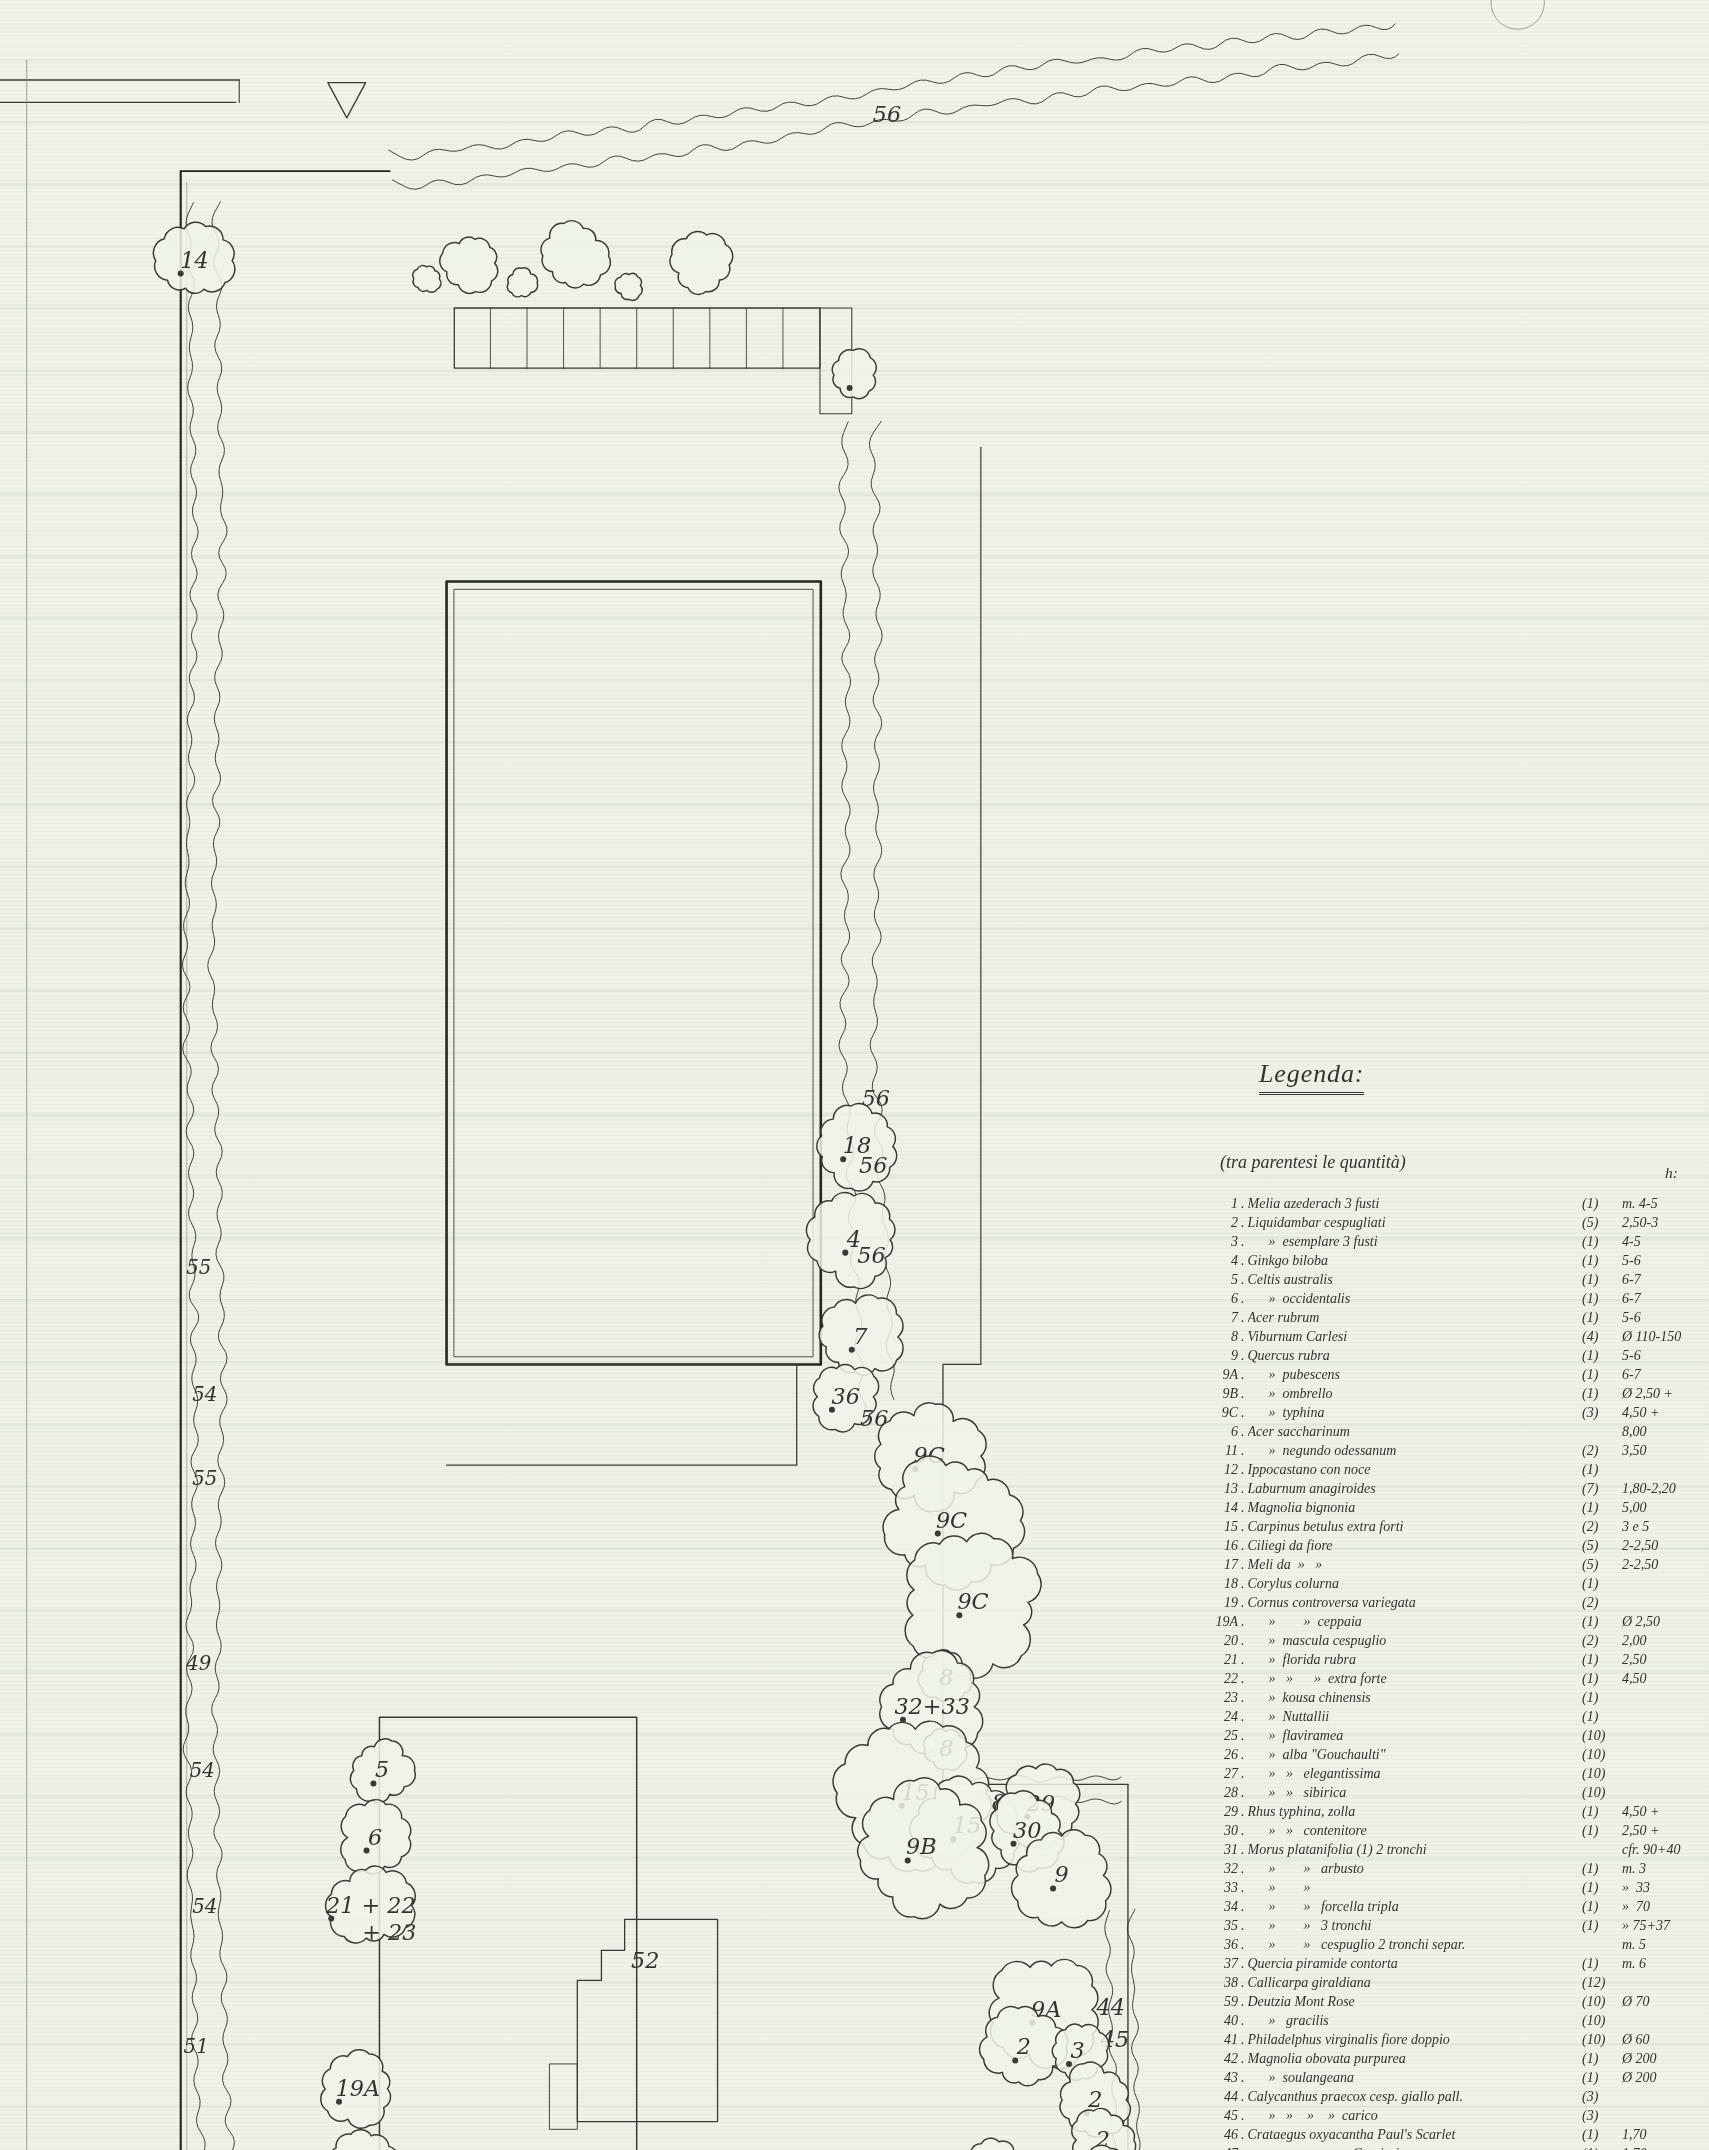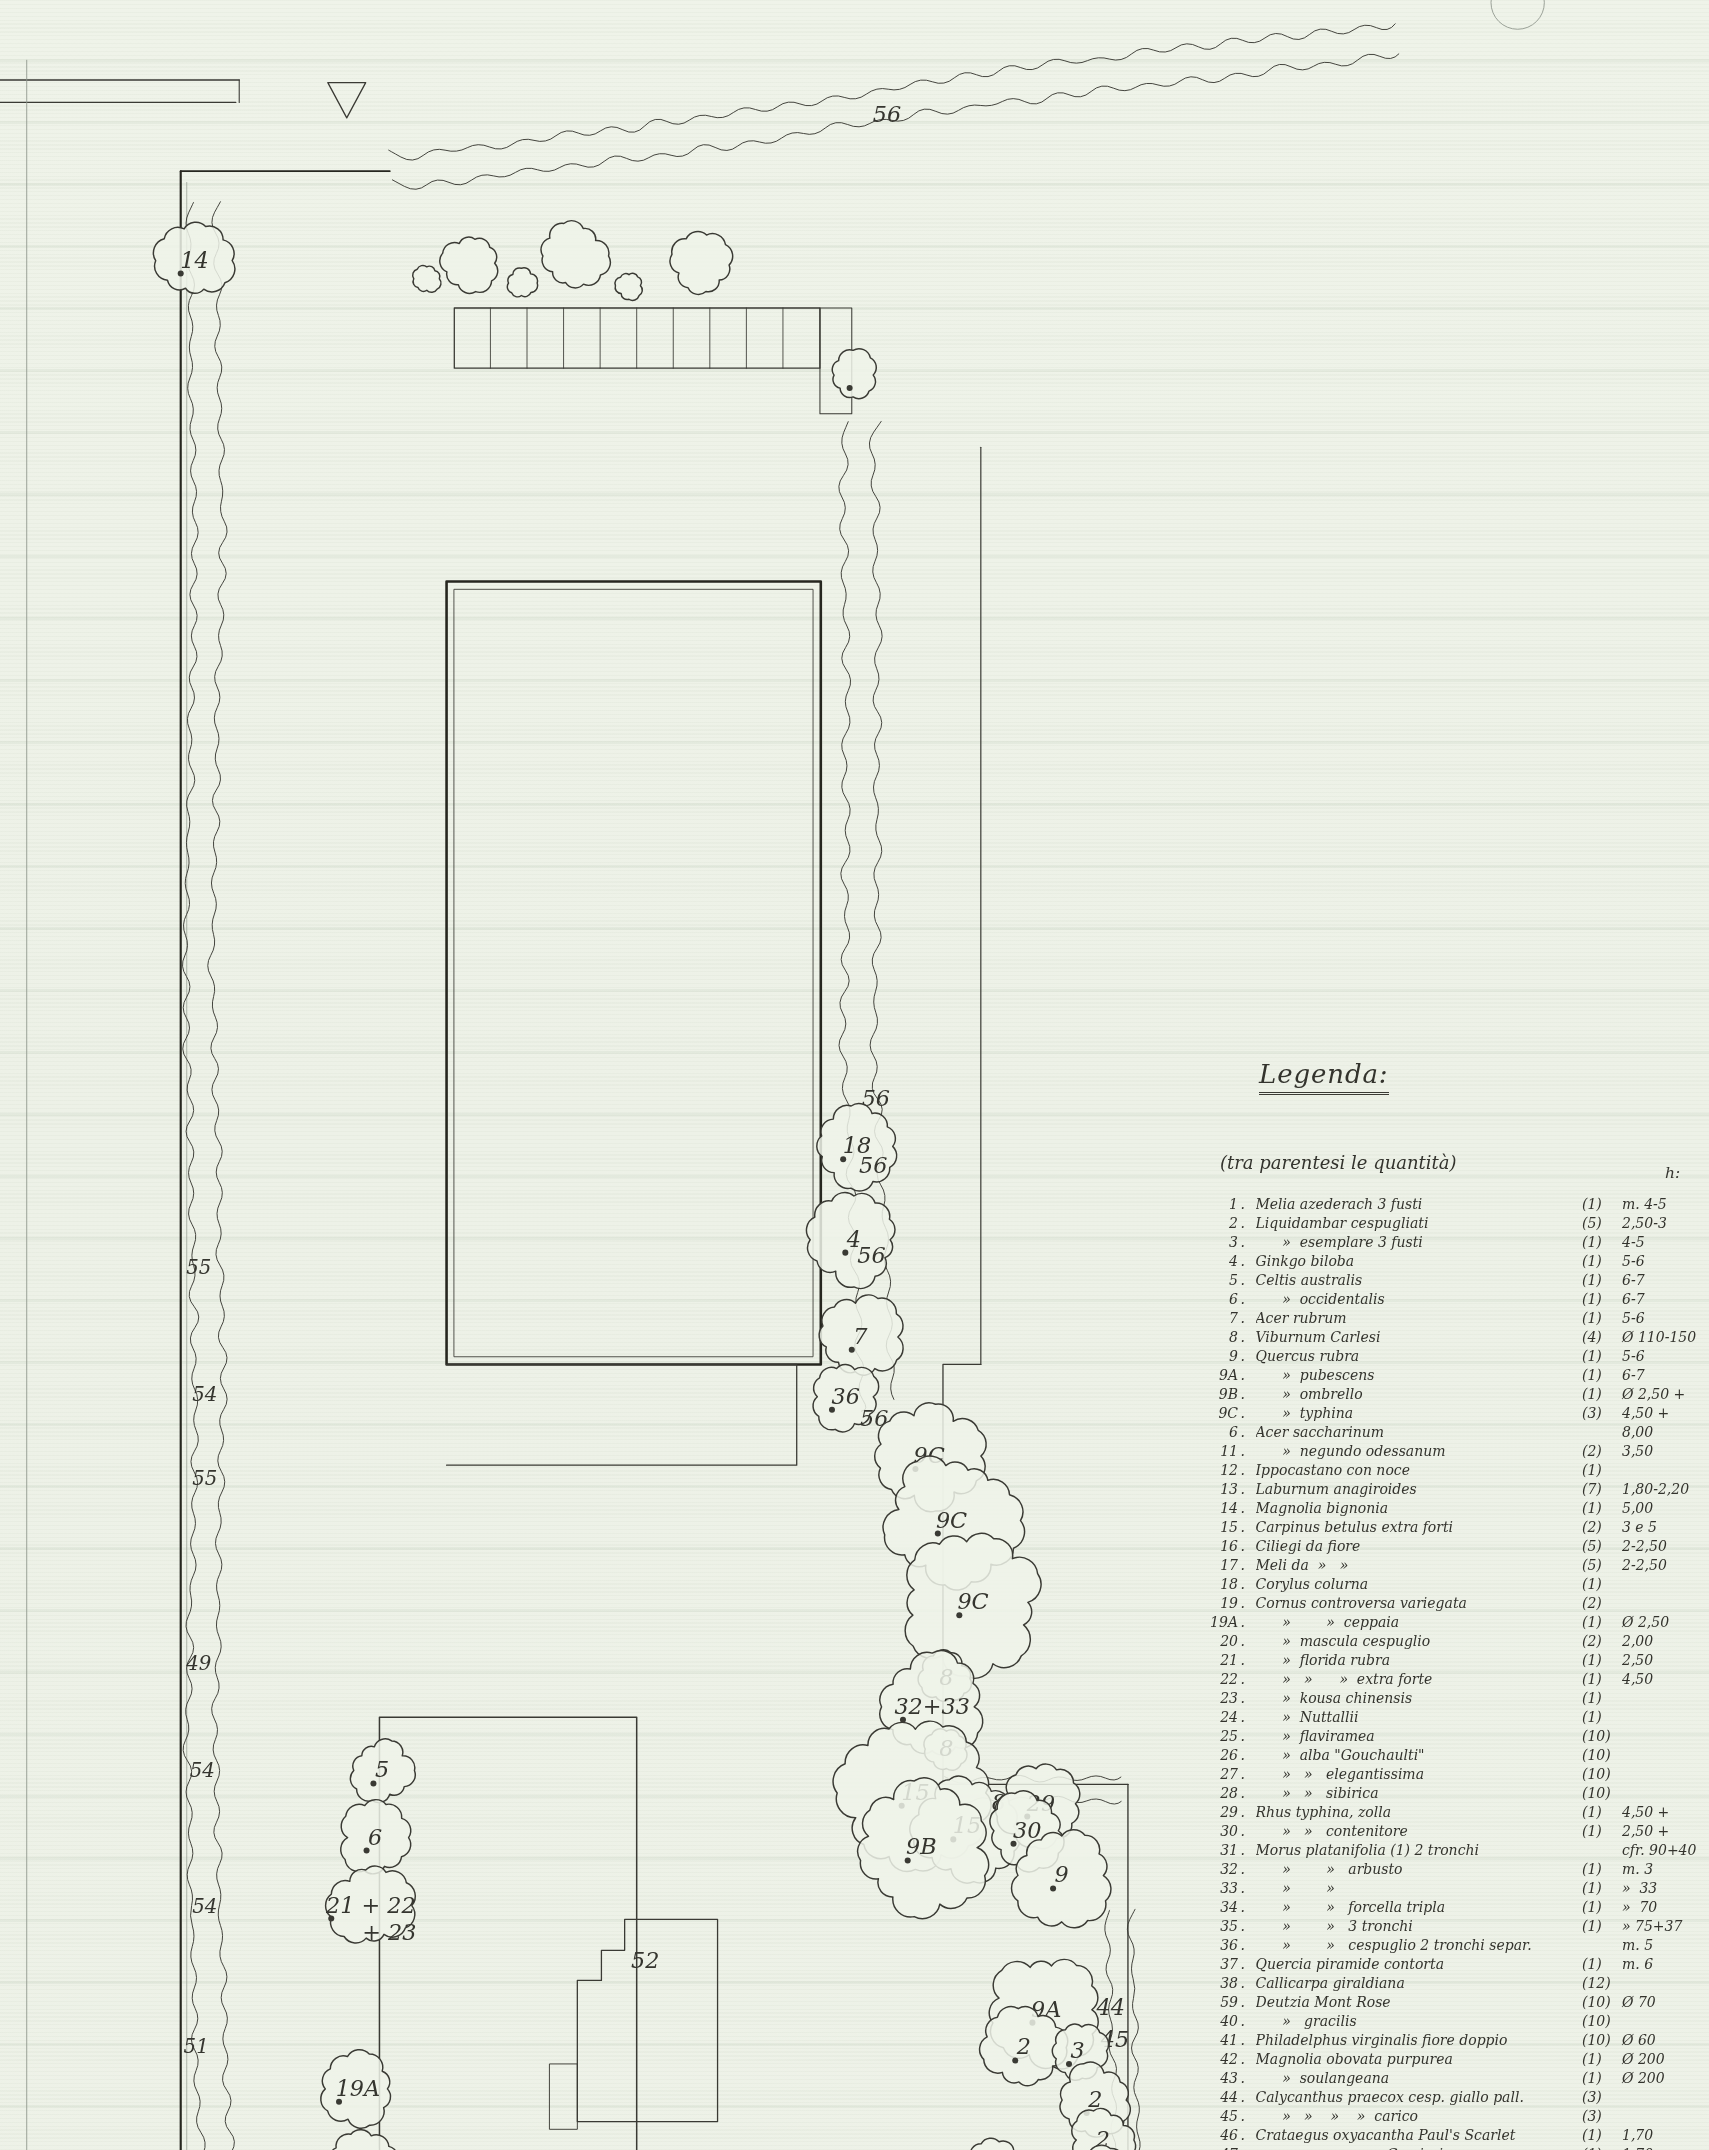--- a/index.html
+++ b/index.html
@@ -4,32 +4,32 @@
 <style>
   html,body{margin:0;padding:0;background:#d8dcd2;}
   .sheet{
     position:relative;width:1710px;height:2818px;overflow:hidden;
     background:
       repeating-linear-gradient(180deg, rgba(186,198,178,0.10) 0 1.3px, rgba(0,0,0,0) 1.3px 3.9px),
       repeating-linear-gradient(180deg, rgba(0,0,0,0) 0 59px, rgba(188,203,184,0.20) 59px 62px),
       linear-gradient(180deg,#eff3e9 0%,#edf1e7 40%,#eef2e8 100%);
     font-family:"DejaVu Serif","Liberation Serif",serif;
   }
-  .hand{font-style:italic;color:#33332d;}
+  .hand{font-style:italic;color:#33332d;font-family:Liberation Serif, serif;}
   svg.plan{position:absolute;left:0;top:0;}
   
   .legend-head{position:absolute;left:1259px;top:1059px;font-size:26px;
     border-bottom:3.9px double #3b3b35;padding-bottom:2.6px;letter-spacing:0.9px;}
   .legend-sub{position:absolute;left:1220px;top:1128px;font-size:18px;margin-top:24px;}
   .legend-h{position:absolute;left:1665px;top:1164px;font-size:15.5px;}
   .legend-rows{position:absolute;left:1201px;top:1196px;width:506px;}
   .lrow{display:flex;align-items:baseline;height:19px;font-size:14px;}
   .lrow .n{width:37px;text-align:right;flex:none;}
   .lrow .dt{width:9.5px;text-align:center;flex:none;}
-  .lrow .nm{flex:1 1 auto;white-space:pre;overflow:hidden;margin-left:8px;}
+  .lrow .nm{flex:1 1 auto;white-space:pre;overflow:hidden;}
   .lrow .q{width:40px;flex:none;}
   .lrow .v{width:85px;flex:none;white-space:pre;}
 </style>
 </head>
 <body>
 
 <div class="sheet">
 
   <svg class="plan" width="1710" height="2818" viewBox="0 0 3975 6551">
       <path d="M0 186 H556" fill="none" stroke="#3a3a34" stroke-width="3.5" stroke-linecap="round" stroke-linejoin="round"></path>

